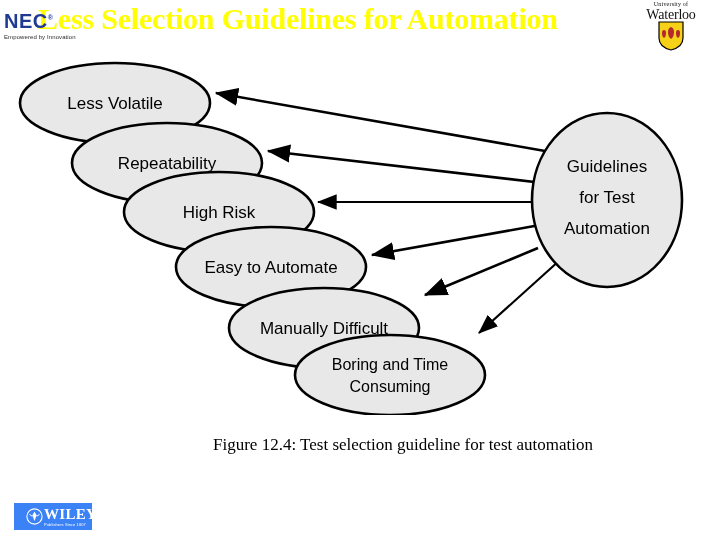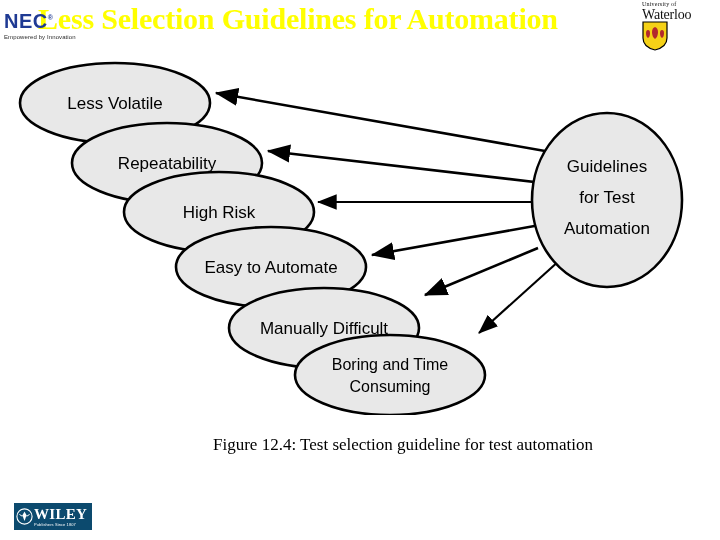--- a/index.html
+++ b/index.html
@@ -58,26 +58,26 @@
     color: #2b2b2b;
     line-height: 8px;
     margin-top: 2px;
     letter-spacing: 0.1px;
     white-space: nowrap;
   }
 
   
   #waterloo-logo {
     position: absolute;
-    right: 0;
+    right: 10px;
     top: 1px;
     width: 78px;
     height: 52px;
     z-index: 7;
-    text-align: left;
+    text-align: center;
   }
   #waterloo-univof {
     font-family: "Liberation Serif", serif;
     font-size: 6px;
     color: #111;
     line-height: 7px;
     letter-spacing: 0.2px;
   }
   #waterloo-name {
     font-family: "Liberation Serif", serif;
@@ -125,25 +125,25 @@
     width: 720px;
     height: 44px;
     z-index: 4;
   }
   #wiley-logo {
     position: absolute;
     left: 14px;
     top: 7px;
     width: 78px;
     height: 27px;
-    background: #0c4a6e;
+    background: #3b82f6;
     color: #ffffff;
     display: flex;
     align-items: center;
-    padding-left: 2px;
+    padding-left: 12px;
     box-sizing: border-box;
   }
   #wiley-emblem {
     width: 17px;
     height: 17px;
     flex: 0 0 17px;
   }
   #wiley-textblock {
     margin-left: 1px;
     line-height: 1;

